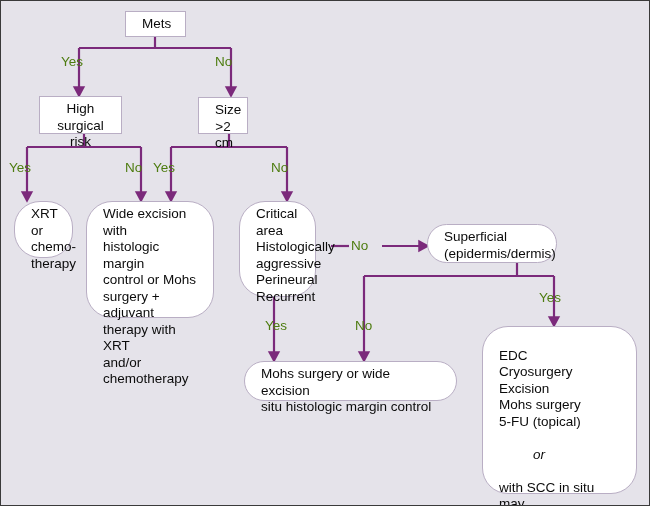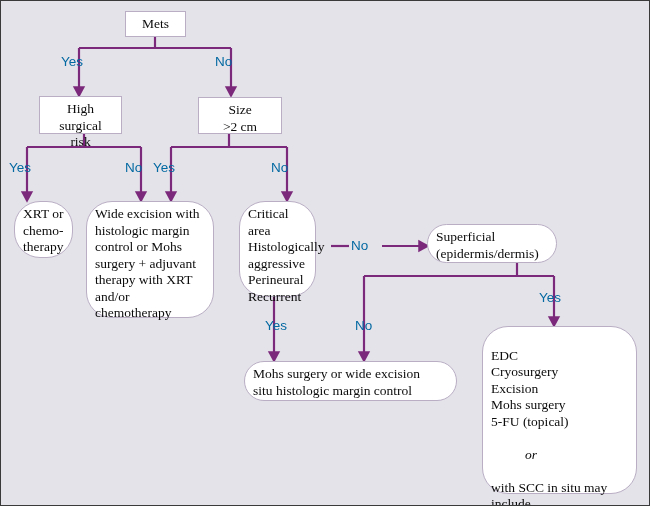--- a/index.html
+++ b/index.html
@@ -24,31 +24,30 @@
     pointer-events: none;
   }
   .node {
     position: absolute;
     background: #ffffff;
     border: 1px solid #b9aec4;
     box-sizing: border-box;
     font-size: 13.5px;
     line-height: 16.5px;
     color: #0b0b0b;
-    padding: 4px 8px;
+    padding: 4px 16px;
     white-space: pre-line;
-    font-family: Liberation Serif, serif;
   }
   .node.center { text-align: center; }
   .node.left   { text-align: left; border-radius: 26px; }
   .edge-label {
     position: absolute;
     font-size: 13.5px;
     line-height: 14px;
-    color: #0369a1;
+    color: #4d7c0f;
     white-space: nowrap;
   }
   .ital { font-style: italic; margin-left: 34px; }
 </style>
 </head>
 <body>
 
 <div id="chart">
 
   <svg id="wires" viewBox="0 0 650 506" xmlns="http://www.w3.org/2000/svg">
@@ -88,21 +87,21 @@
 
       <path d="M553,275 L553,321" marker-end="url(#ah)"></path>
     </g>
   </svg>
 
   <div class="node center" style="left:124px; top:10px; width:61px; height:26px;">Mets</div>
 
   <div class="node center" style="left:38px; top:95px; width:83px; height:38px;">High surgical
 risk</div>
 
-  <div class="node center" style="left:197px; top:96px; width:84px; height:37px;">Size
+  <div class="node center" style="left:197px; top:96px; width:50px; height:37px;">Size
 &gt;2 cm</div>
 
   <div class="node left" style="left:13px; top:200px; width:59px; height:57px;">XRT or
 chemo-
 therapy</div>
 
   <div class="node left" style="left:85px; top:200px; width:128px; height:117px;">Wide excision with
 histologic margin
 control or Mohs
 surgery + adjuvant

